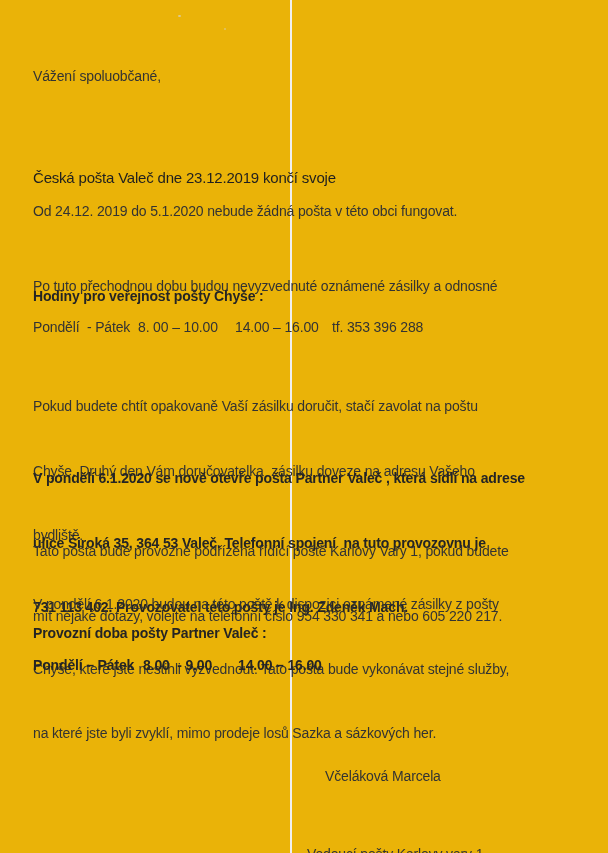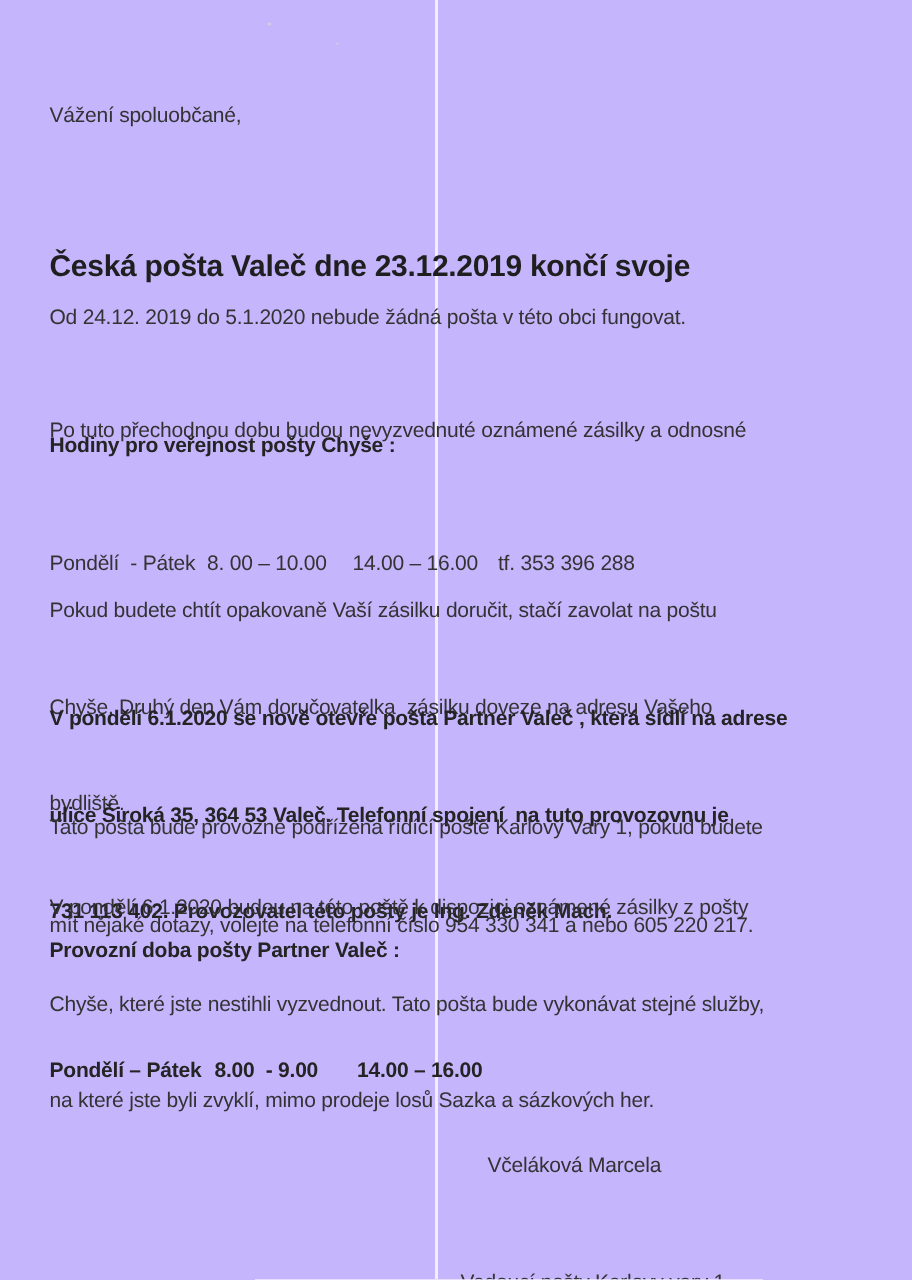--- a/index.html
+++ b/index.html
@@ -4,21 +4,21 @@
 <style>
   html, body {
     margin: 0;
     padding: 0;
     background: #ffffff;
   }
   #page {
     position: relative;
     width: 608px;
     height: 853px;
-    background: #c4b5fd;
+    background: #eab308;
     overflow: hidden;
     font-family: "Liberation Sans", "DejaVu Sans", sans-serif;
     color: #333333;
   }
   
   .fold-line {
     position: absolute;
     top: 0;
     left: 290px;
     width: 2px;
@@ -38,27 +38,27 @@
     position: absolute;
     left: 33px;
     font-size: 14px;
     line-height: 21.5px;
     letter-spacing: -0.15px;
     white-space: pre-wrap;
     color: #333333;
   }
   .bold { font-weight: 700; color: #242424; }
   .title {
-    font-size: 20px;
+    font-size: 15px;
     line-height: 34px;
-    font-weight: 700;
+    font-weight: 400;
     color: #1f1f1f;
     letter-spacing: -0.2px;
   }
-  .hours-row { height: 22px; width: 540px; margin-top: 48px; }
+  .hours-row { height: 22px; width: 540px; }
   .hours-row span { position: absolute; top: 0; white-space: pre; }
   .signature { left: 307px; }
   .signature .sig-role { margin-top: 13px; }
 </style>
 </head>
 <body>
 
 <div id="page">
 
   <div class="fold-line"></div>

